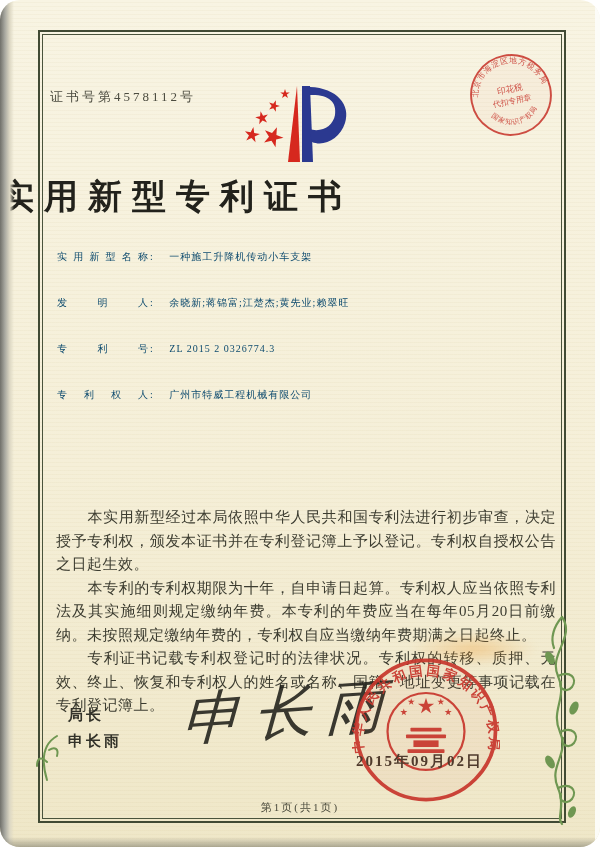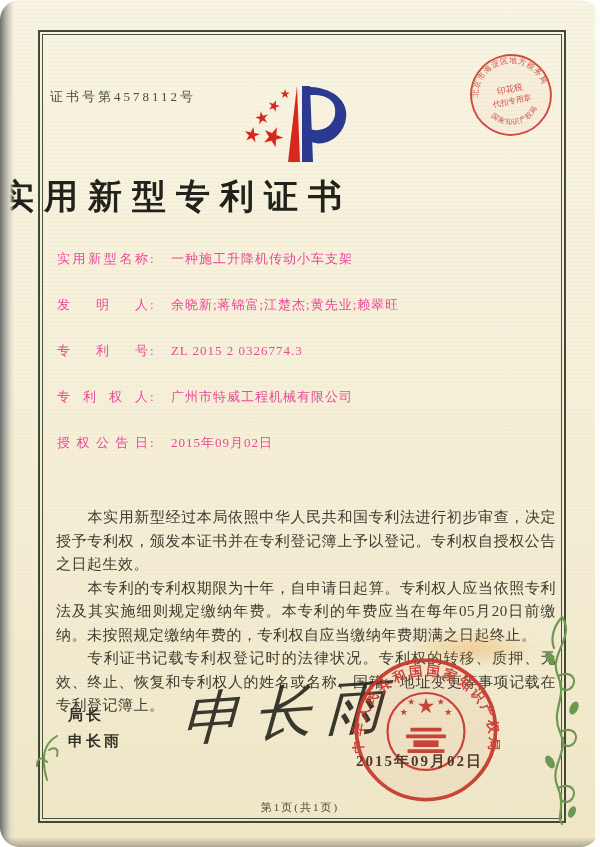--- a/index.html
+++ b/index.html
@@ -15,21 +15,21 @@
     background:linear-gradient(0deg,rgba(90,90,80,0.45),rgba(0,0,0,0));}
   .edge-right{position:absolute;right:0;top:0;bottom:0;width:5px;background:#fcfcf8;}
   .frame{position:absolute;top:30px;left:38px;right:34px;bottom:24px;
     border:2px solid #414a34;}
   .frame-inner{position:absolute;inset:2px;border:1px solid #4a533c;}
   .cert-no{position:absolute;left:50px;top:88px;font-size:13px;letter-spacing:3px;color:#4c4c40;}
   .logo{position:absolute;left:50%;top:84px;transform:translateX(-50%);}
   .title{position:absolute;left:0;right:0;top:174px;
     font-size:34px;font-weight:700;letter-spacing:10px;color:#22221c;}
   .fields{position:absolute;left:57px;top:250px;right:46px;}
-  .field{height:46px;font-size:13px;color:#ec4899;letter-spacing:1px;white-space:nowrap;}
+  .field{height:46px;font-size:10px;color:#0c4a6e;letter-spacing:1px;white-space:nowrap;}
   .flabel{display:inline-block;width:92px;text-align:justify;text-align-last:justify;}
   .fcolon{margin-left:1px;}
   .fvalue{margin-left:12px;}
   .paras{position:absolute;left:56px;right:44px;top:506px;}
   .paras p{margin:0;font-size:15px;line-height:23.5px;letter-spacing:0.5px;
     color:#3c3c30;text-indent:2.1em;text-align:justify;}
   .stain{position:absolute;left:408px;top:632px;width:130px;height:34px;
     background:radial-gradient(ellipse at center,rgba(238,158,54,0.38),rgba(0,0,0,0) 70%);
     filter:blur(3px);}
   .director{position:absolute;left:68px;top:702px;font-size:15px;font-weight:700;
@@ -109,24 +109,20 @@
       <span class="fvalue">余晓新;蒋锦富;江楚杰;黄先业;赖翠旺</span>
     </div>
     <div class="field">
       <span class="flabel">专利号</span><span class="fcolon">:</span>
       <span class="fvalue">ZL 2015 2 0326774.3</span>
     </div>
     <div class="field">
       <span class="flabel">专利权人</span><span class="fcolon">:</span>
       <span class="fvalue">广州市特威工程机械有限公司</span>
     </div>
-    <div class="field">
-      <span class="flabel">授权公告日</span><span class="fcolon">:</span>
-      <span class="fvalue">2015年09月02日</span>
-    </div>
   </div>
 
   <div class="paras">
     <p>本实用新型经过本局依照中华人民共和国专利法进行初步审查，决定授予专利权，颁发本证书并在专利登记簿上予以登记。专利权自授权公告之日起生效。</p>
     <p>本专利的专利权期限为十年，自申请日起算。专利权人应当依照专利法及其实施细则规定缴纳年费。本专利的年费应当在每年05月20日前缴纳。未按照规定缴纳年费的，专利权自应当缴纳年费期满之日起终止。</p>
     <p>专利证书记载专利权登记时的法律状况。专利权的转移、质押、无效、终止、恢复和专利权人的姓名或名称、国籍、地址变更等事项记载在专利登记簿上。</p>
   </div>
 
   <div class="stain"></div>
 

